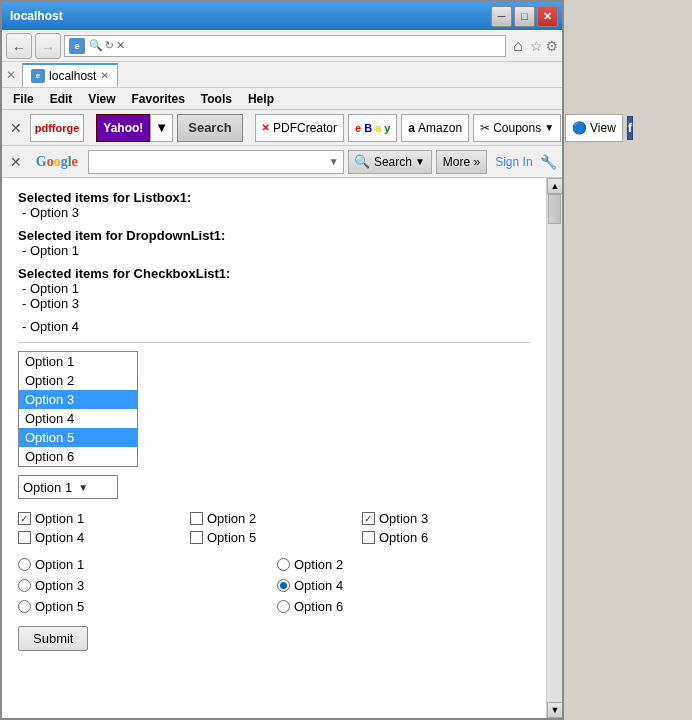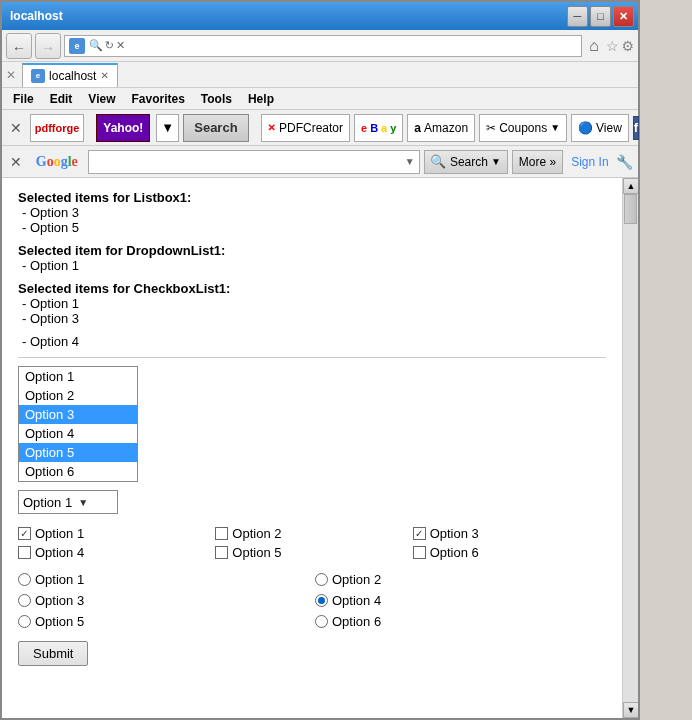--- a/index.html
+++ b/index.html
@@ -8,21 +8,21 @@
       font-family: Arial, sans-serif;
       font-size: 13px;
       background: #d4d0c8;
       width: 692px;
       height: 720px;
       overflow: hidden;
     }
 
     
     .window {
-      width: 640px;
+      width: 564px;
       height: 720px;
       display: flex;
       flex-direction: column;
       border: 2px solid #888;
     }
 
     .title-bar {
       background: linear-gradient(to bottom, #4a9ee8, #2176c7);
       height: 28px;
       display: flex;
@@ -210,21 +210,21 @@
       font-weight: bold;
       color: #c00;
       height: 28px;
       display: flex;
       align-items: center;
     }
 
     .yahoo-btn {
       display: flex;
       align-items: center;
-      gap: 6px;
+      gap: 0;
       height: 28px;
     }
 
     .yahoo-part {
       background: #6600aa;
       color: white;
       font-size: 12px;
       font-weight: bold;
       padding: 0 6px;
       height: 28px;
@@ -657,21 +657,20 @@
     <span class="google-settings">🔧</span>
   </div>
 
   <div class="page-container">
     <div class="page-content">
 
       
       <div class="result-section">
         <div class="result-title">Selected items for Listbox1:</div>
         <div class="result-item">- Option 3</div>
-        <div class="result-item">- Option 5</div>
       </div>
 
       <div class="result-section">
         <div class="result-title">Selected item for DropdownList1:</div>
         <div class="result-item">- Option 1</div>
       </div>
 
       <div class="result-section">
         <div class="result-title">Selected items for CheckboxList1:</div>
         <div class="result-item">- Option 1</div>

